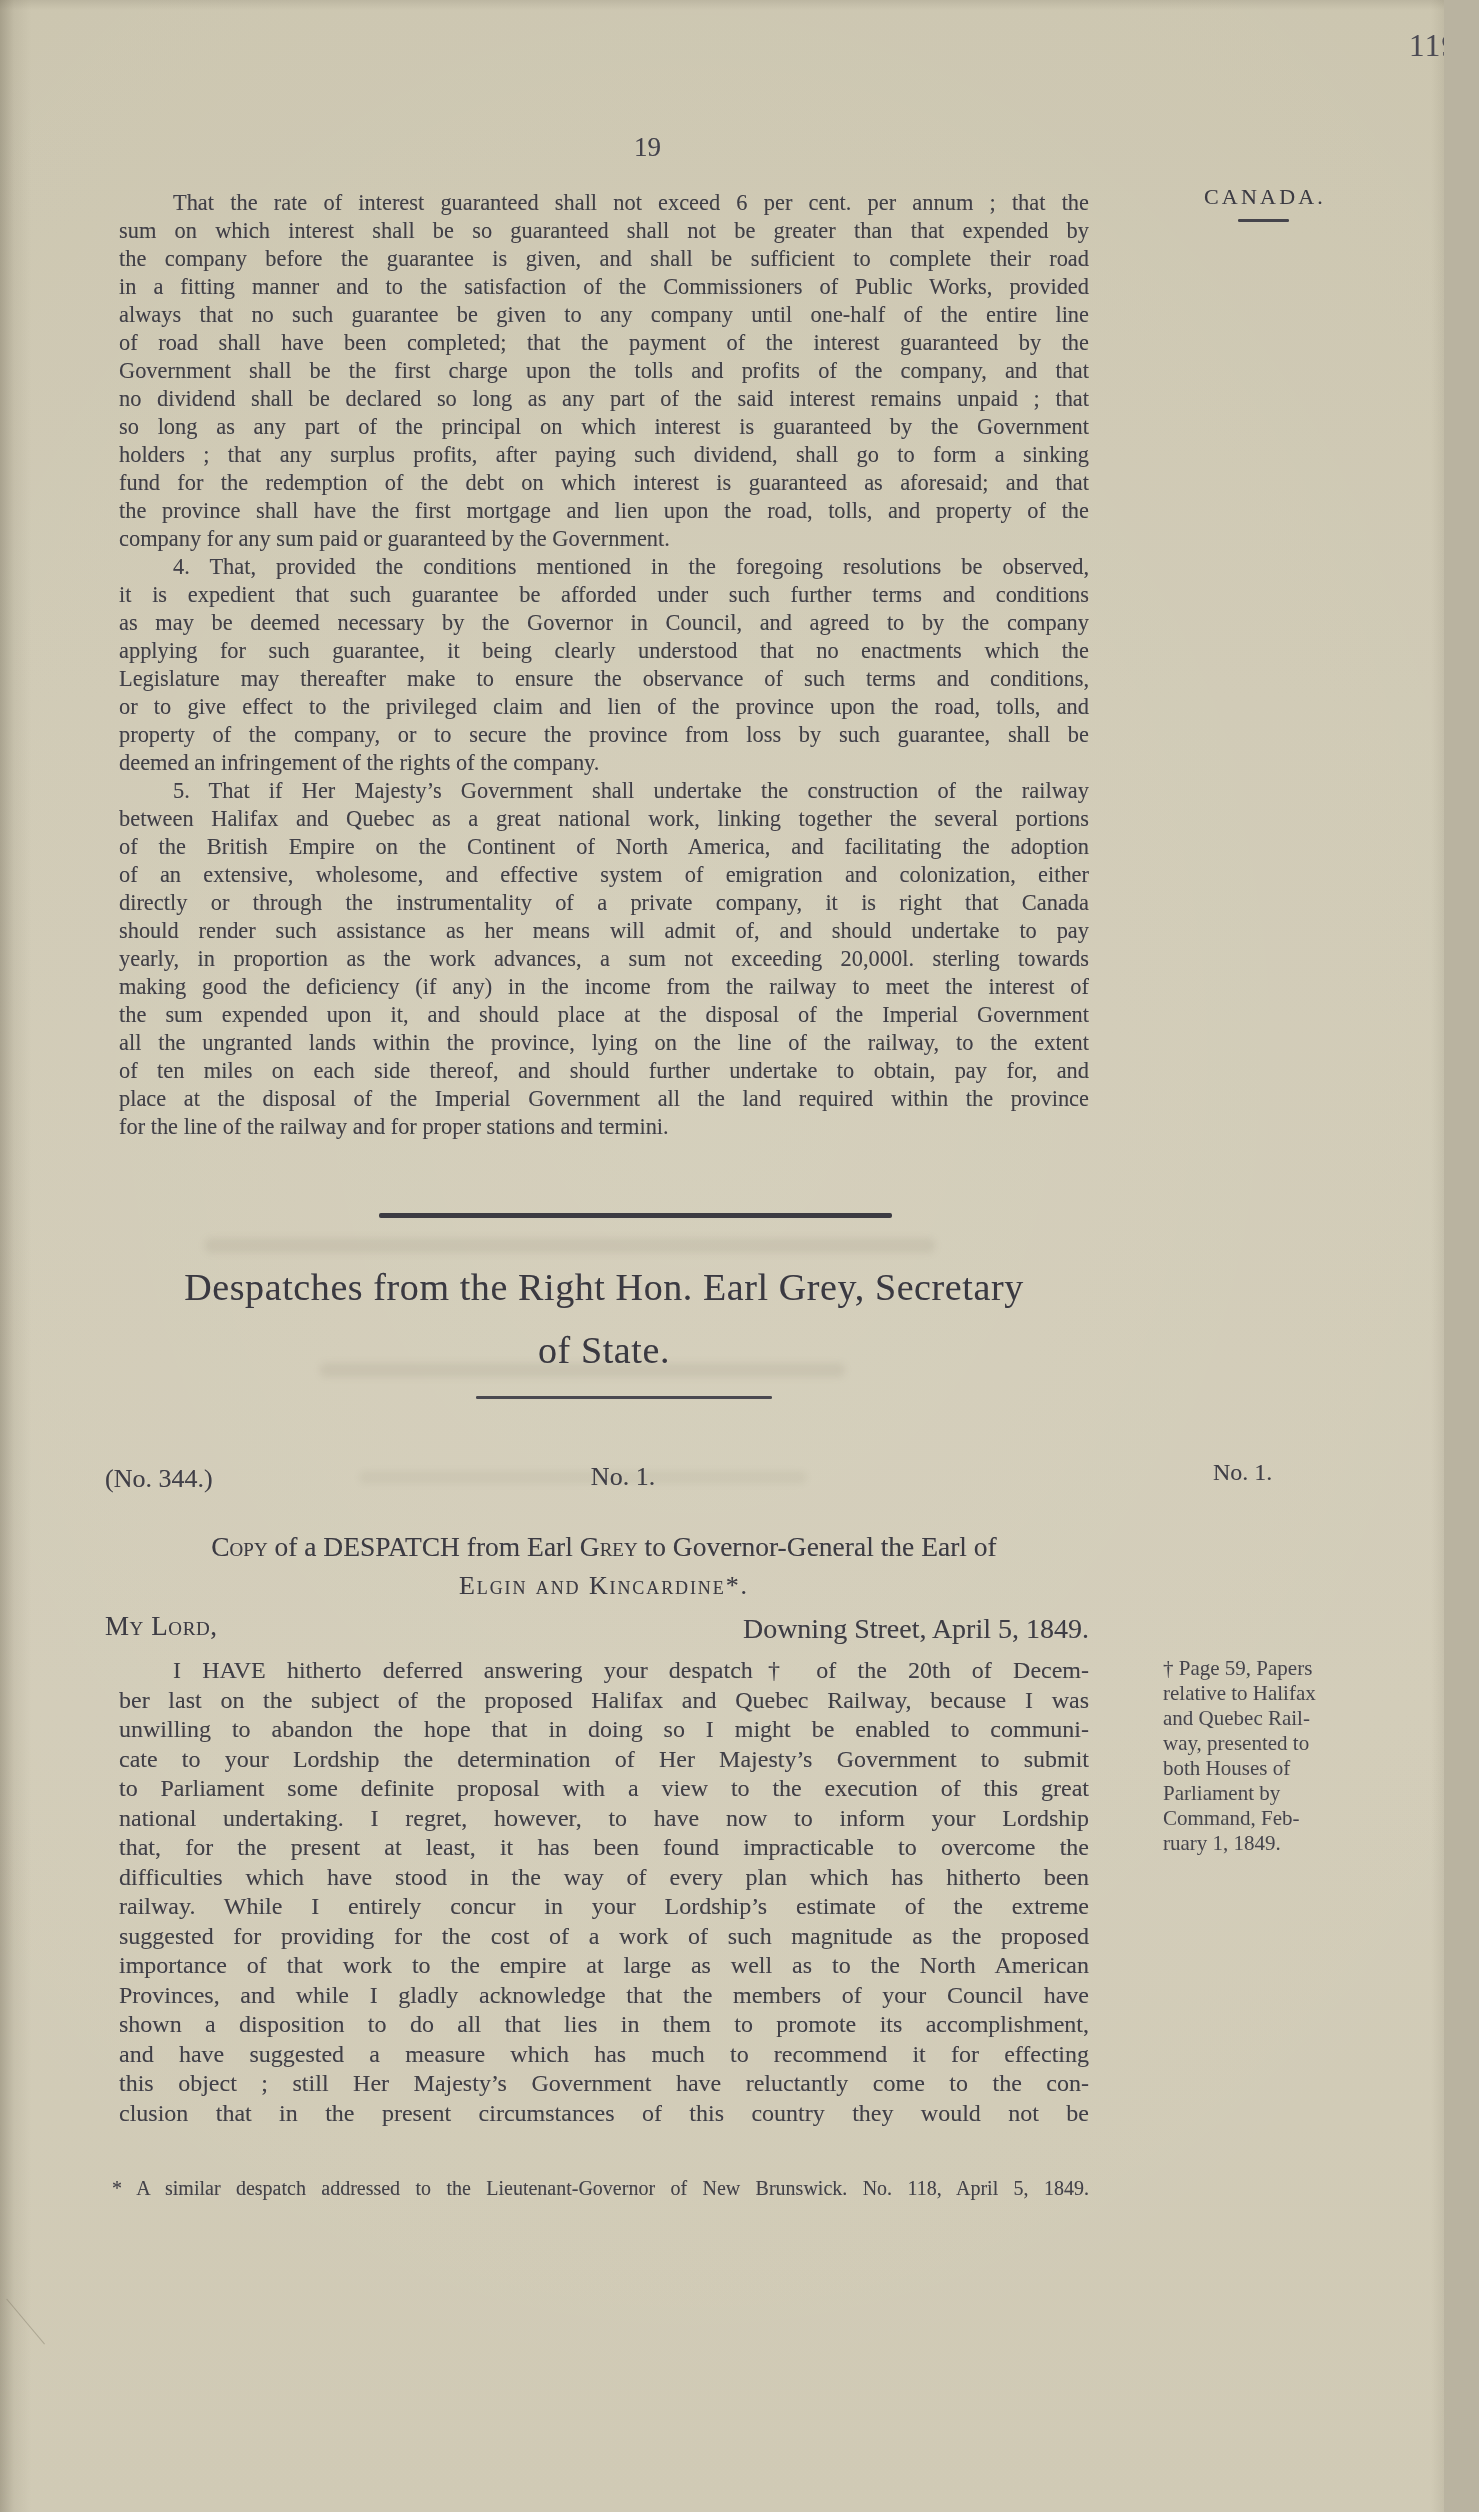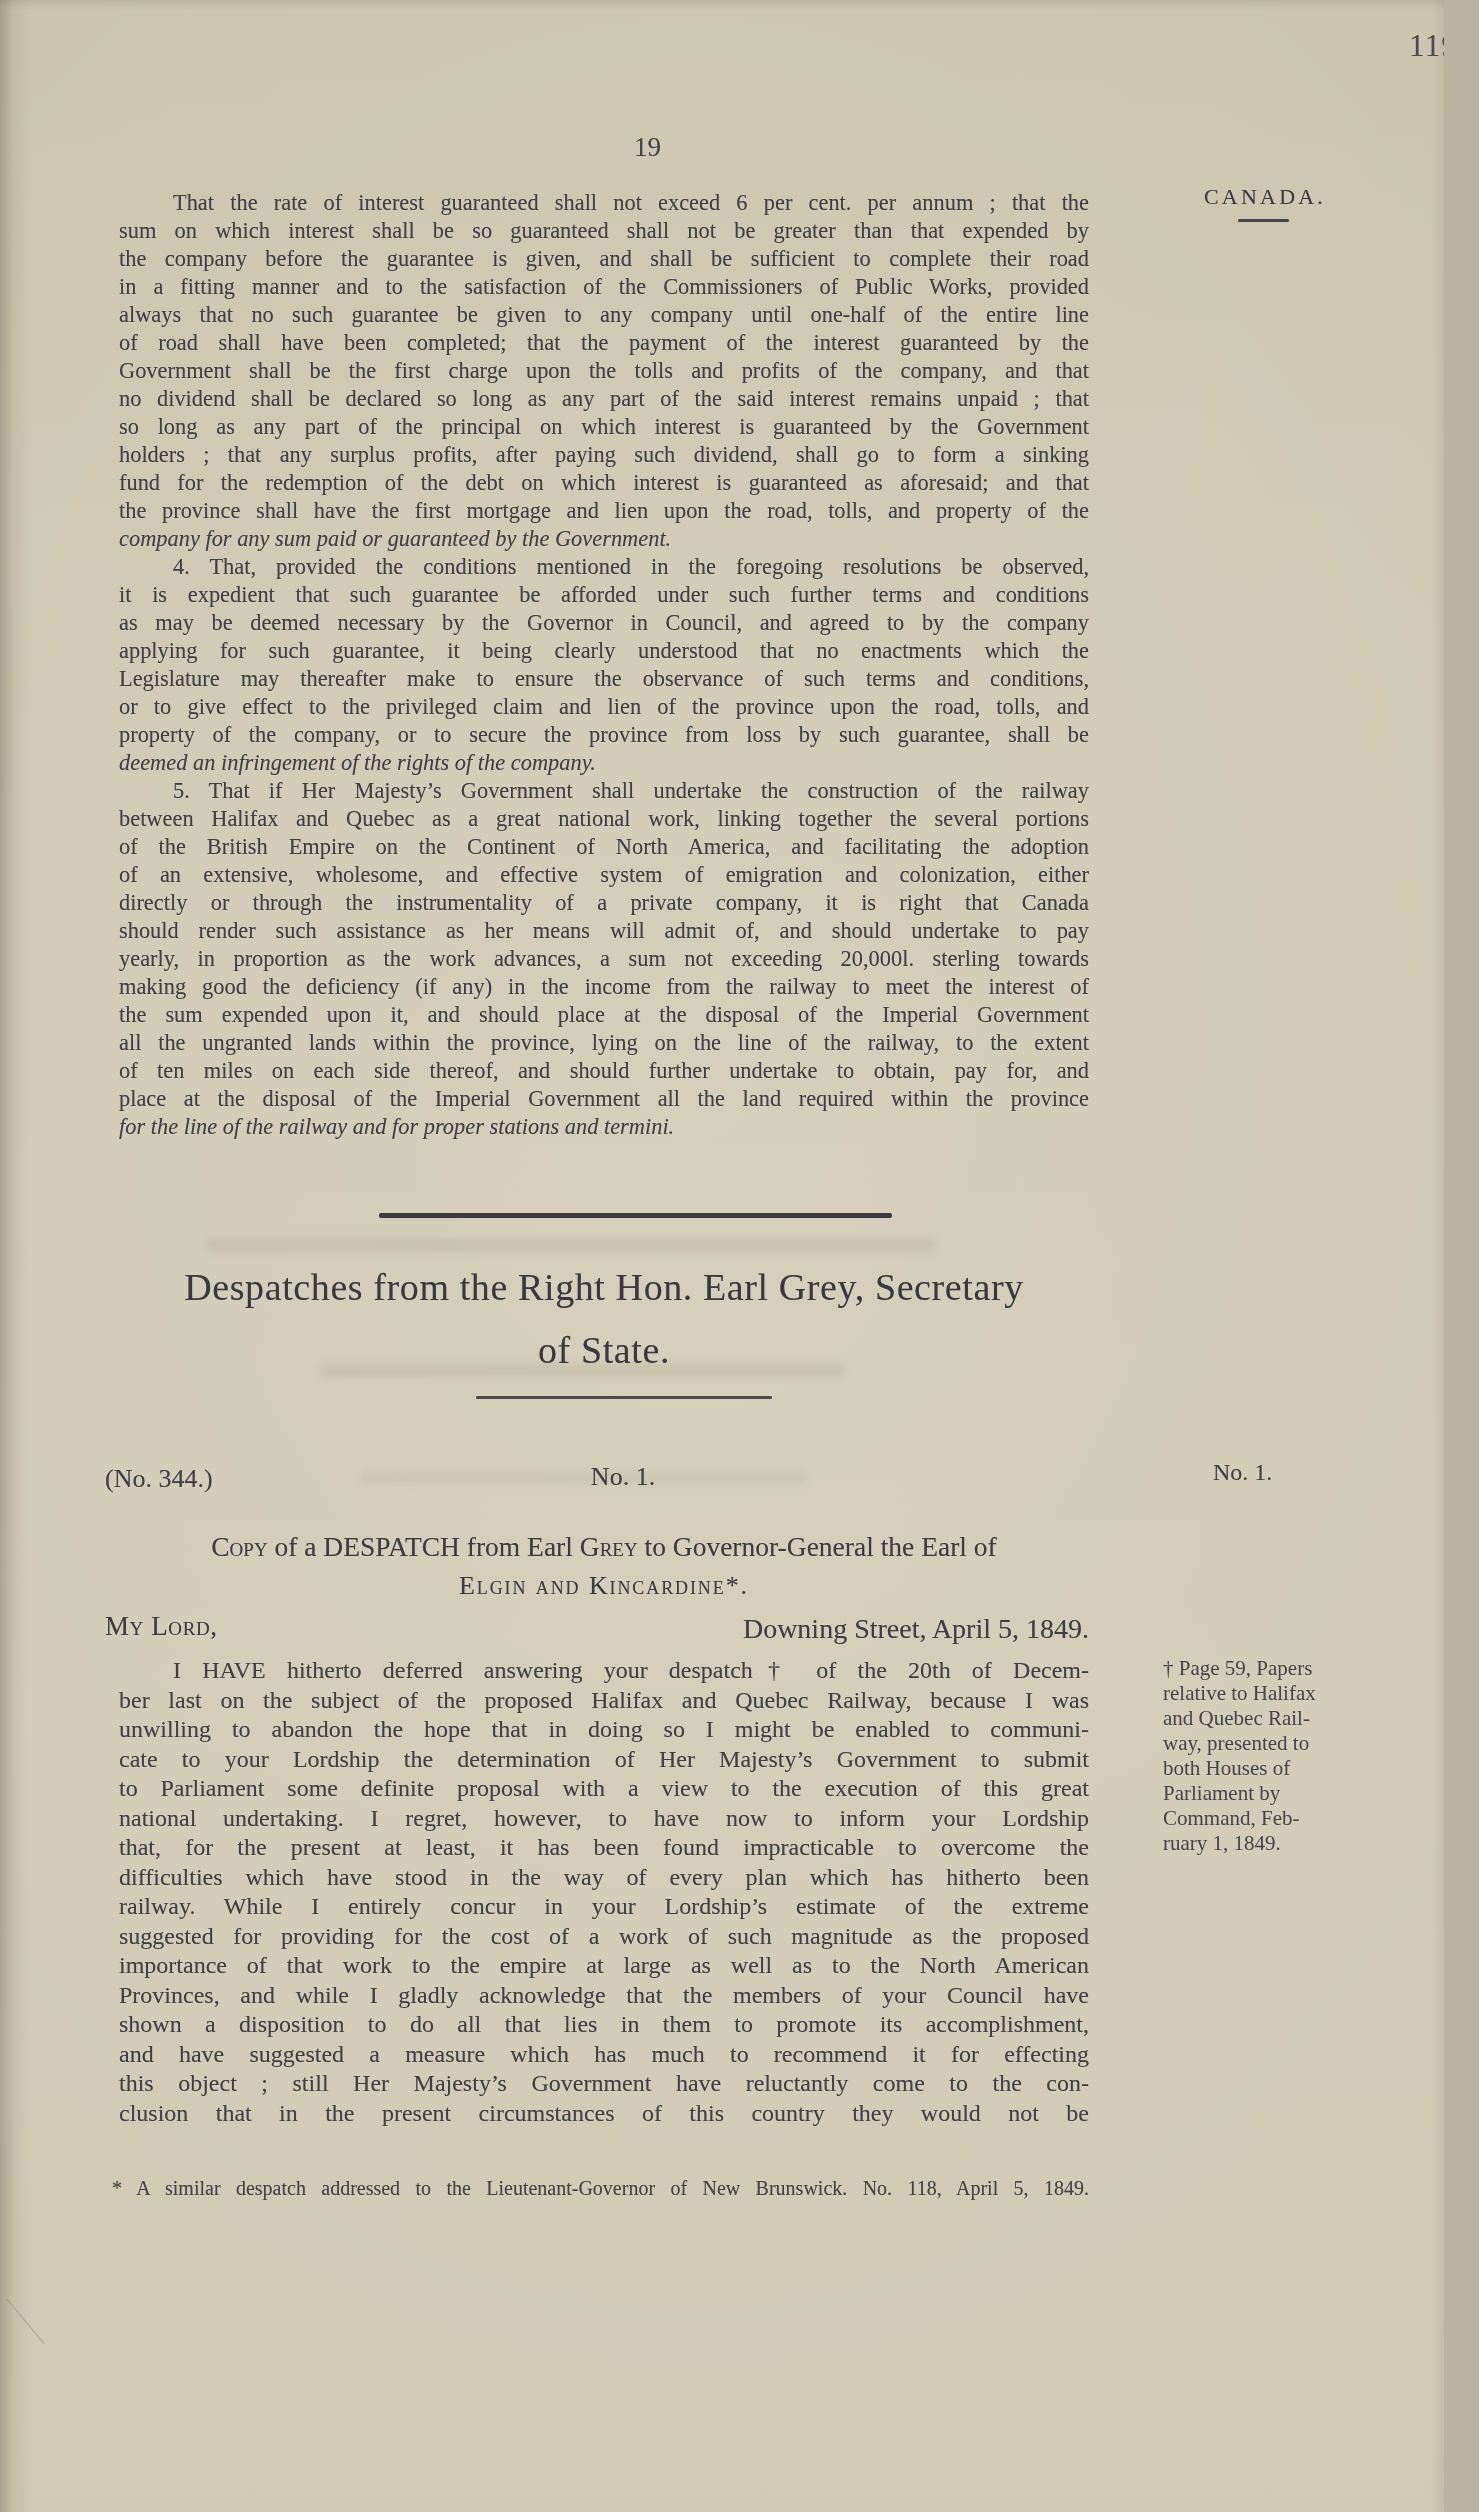--- a/index.html
+++ b/index.html
@@ -19,21 +19,21 @@
     background:linear-gradient(270deg,rgba(90,84,66,0.10),rgba(0,0,0,0));}
 
   .folio{position:absolute;left:1409px;top:28px;font-size:31px;letter-spacing:1.3px;color:#4c4b54;}
   .pagenum{position:absolute;left:609px;top:132px;width:77px;text-align:center;font-size:27px;color:#44434c;}
 
   .col{position:absolute;left:119px;width:970px;}
   .ink{text-shadow:0 0 0.6px rgba(62,61,69,0.30);}
 
   .line{text-align:justify;text-align-last:justify;}
   .line.first{text-indent:54px;}
-  .para .line.last{text-align-last:left;font-style:italic;}
+  .para .line.last{text-align-last:left;}
   .letter .line.last{text-align-last:justify;}
 
   #resolutions{top:189px;font-size:22.4px;line-height:28px;color:#403f47;}
 
   .rule{position:absolute;background:#3c3b42;}
   #rule-thick{left:379px;top:1213px;width:513px;height:5.1px;border-radius:1.9px;}
   #rule-thin{left:476px;top:1396px;width:296px;height:3.2px;background:#4a4950;border-radius:1.3px;}
   #canada-rule{left:1238px;top:219px;width:51px;height:3.2px;background:#45444b;border-radius:1.3px;}
 
   .heading-line{position:absolute;left:119px;width:970px;text-align:center;font-size:38px;color:#3a3941;letter-spacing:0.6px;}

